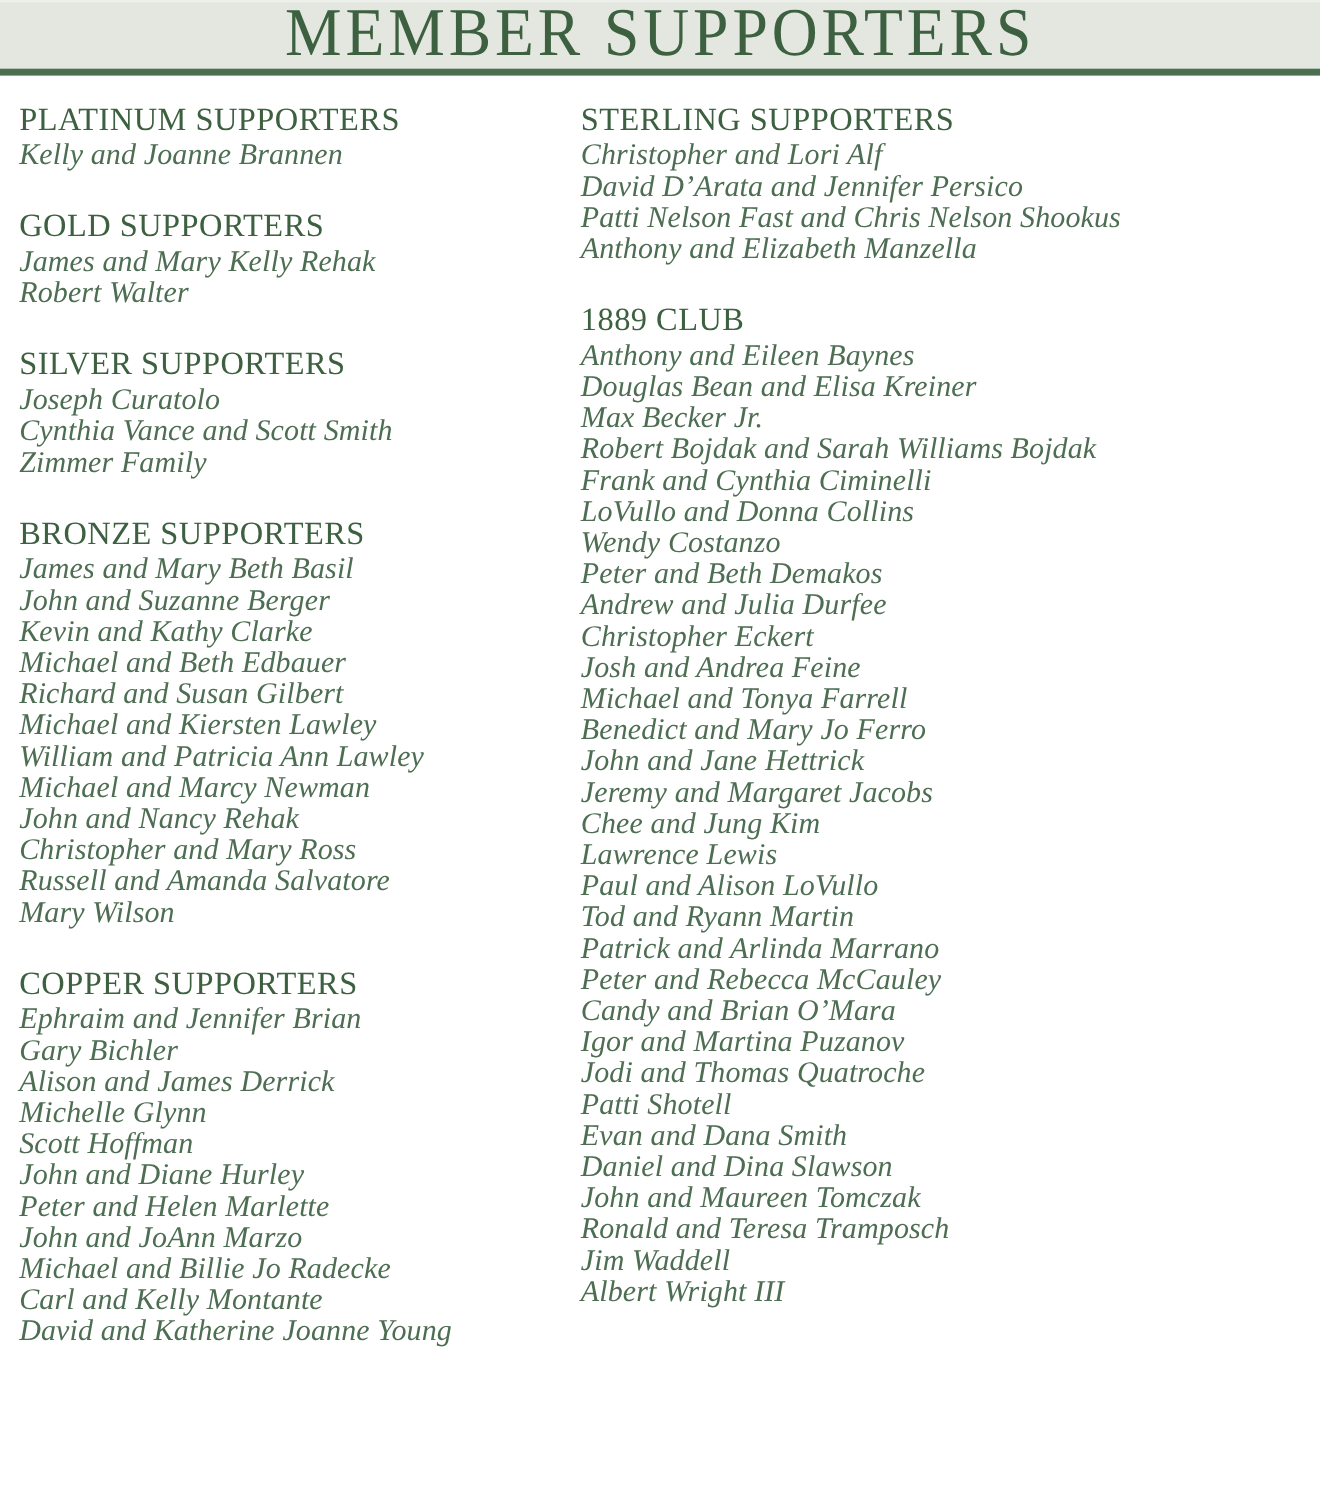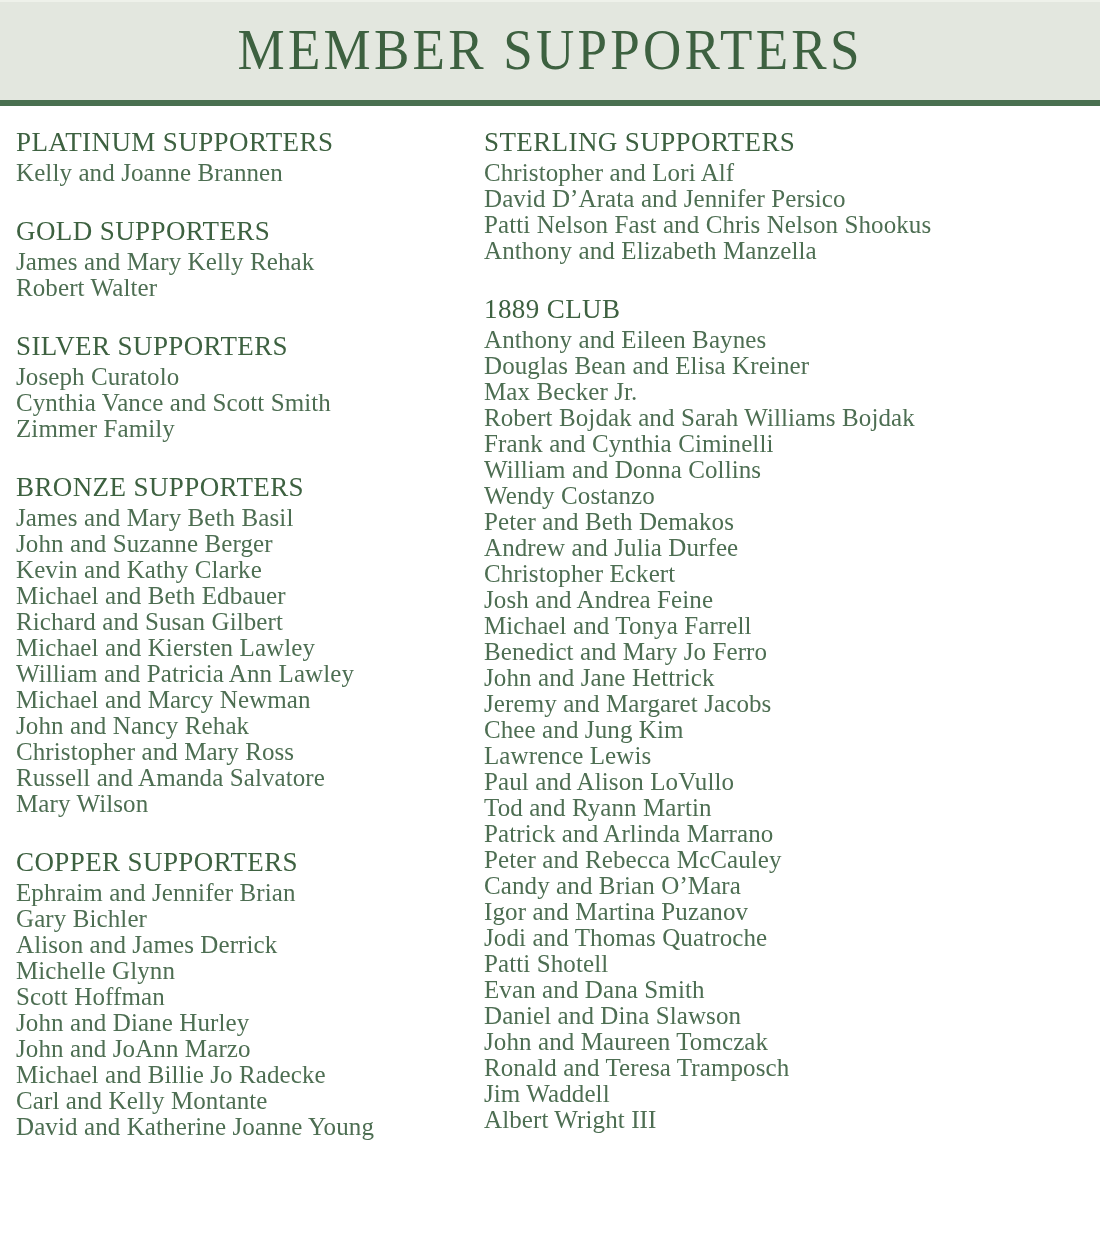--- a/index.html
+++ b/index.html
@@ -10,21 +10,21 @@
     width: 1100px;
     height: 1260px;
     background: #ffffff;
     font-family: "Liberation Serif", "DejaVu Serif", serif;
     overflow: hidden;
   }
 
   
   .banner {
     position: relative;
-    height: 100px;
+    height: 57px;
     background: #e3e7df;
     border-top: 2px solid #eef1ea;
     box-sizing: border-box;
     display: flex;
     align-items: center;
     justify-content: center;
   }
   .banner-title {
     font-size: 57px;
     line-height: 1;
@@ -66,20 +66,21 @@
     letter-spacing: 0.4px;
     margin: 0 0 3px 0;
     font-weight: 400;
     white-space: nowrap;
   }
 
   .name-list {
     list-style: none;
     margin: 0;
     padding: 0;
+    font-style: italic;
   }
   .name-item {
     font-size: 25px;
     line-height: 26px;
     color: #4d6e52;
     white-space: nowrap;
     letter-spacing: 0.1px;
   }
 </style>
 </head>
@@ -132,20 +133,21 @@
       </div>
       <div class="section">
         <div class="section-heading">COPPER SUPPORTERS</div>
         <ul class="name-list">
           <li class="name-item">Ephraim and Jennifer Brian</li>
           <li class="name-item">Gary Bichler</li>
           <li class="name-item">Alison and James Derrick</li>
           <li class="name-item">Michelle Glynn</li>
           <li class="name-item">Scott Hoffman</li>
           <li class="name-item">John and Diane Hurley</li>
+          <li class="name-item">Peter and Helen Marlette</li>
           <li class="name-item">John and JoAnn Marzo</li>
           <li class="name-item">Michael and Billie Jo Radecke</li>
           <li class="name-item">Carl and Kelly Montante</li>
           <li class="name-item">David and Katherine Joanne Young</li>
         </ul>
       </div>
     </div>
   <div class="column column-right">
       <div class="section">
         <div class="section-heading">STERLING SUPPORTERS</div>
@@ -157,21 +159,21 @@
         </ul>
       </div>
       <div class="section">
         <div class="section-heading">1889 CLUB</div>
         <ul class="name-list">
           <li class="name-item">Anthony and Eileen Baynes</li>
           <li class="name-item">Douglas Bean and Elisa Kreiner</li>
           <li class="name-item">Max Becker Jr.</li>
           <li class="name-item">Robert Bojdak and Sarah Williams Bojdak</li>
           <li class="name-item">Frank and Cynthia Ciminelli</li>
-          <li class="name-item">William and Donna Collins</li>
+          <li class="name-item">LoVullo and Donna Collins</li>
           <li class="name-item">Wendy Costanzo</li>
           <li class="name-item">Peter and Beth Demakos</li>
           <li class="name-item">Andrew and Julia Durfee</li>
           <li class="name-item">Christopher Eckert</li>
           <li class="name-item">Josh and Andrea Feine</li>
           <li class="name-item">Michael and Tonya Farrell</li>
           <li class="name-item">Benedict and Mary Jo Ferro</li>
           <li class="name-item">John and Jane Hettrick</li>
           <li class="name-item">Jeremy and Margaret Jacobs</li>
           <li class="name-item">Chee and Jung Kim</li>

